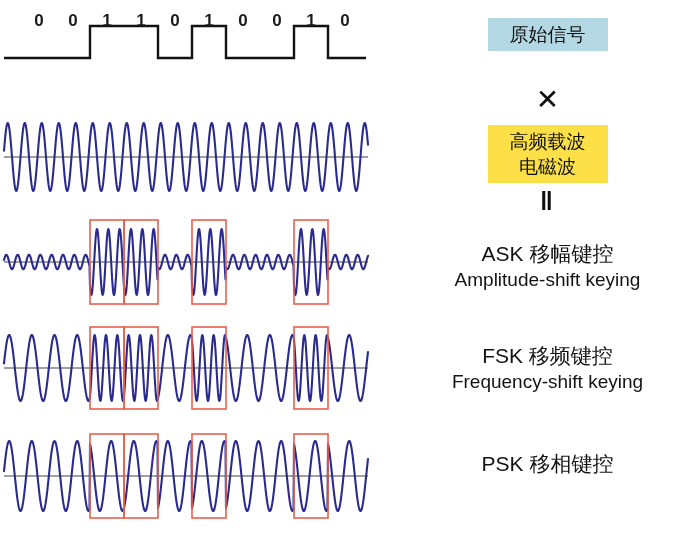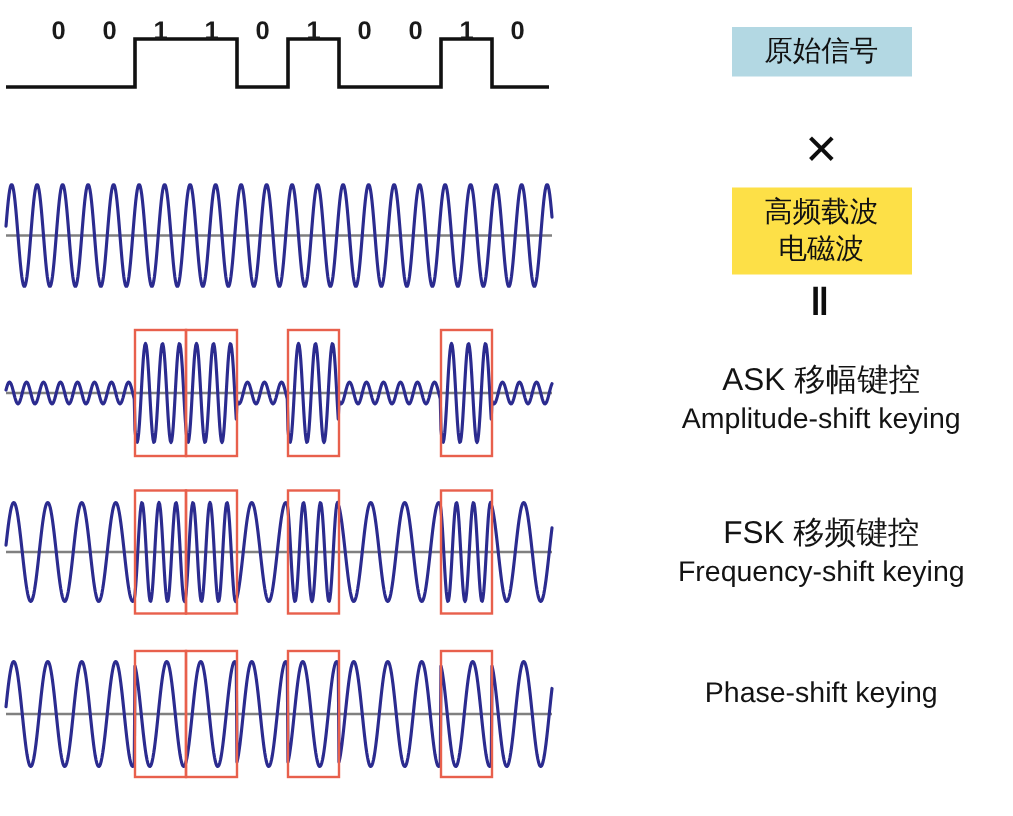--- a/index.html
+++ b/index.html
@@ -225,17 +225,17 @@
       <span class="cn">FSK 移频键控</span>
       <span class="en">Frequency-shift keying</span>
     </div>
 
     <div class="caption" id="caption-ask">
       <span class="cn">ASK 移幅键控</span>
       <span class="en">Amplitude-shift keying</span>
     </div>
 
     <div class="caption" id="caption-psk">
-      <span class="en">Phase-shift keying</span>
+      <span class="cn">PSK 移相键控</span>
     </div>
 
   </div>
 </div>
 
 </body></html>

